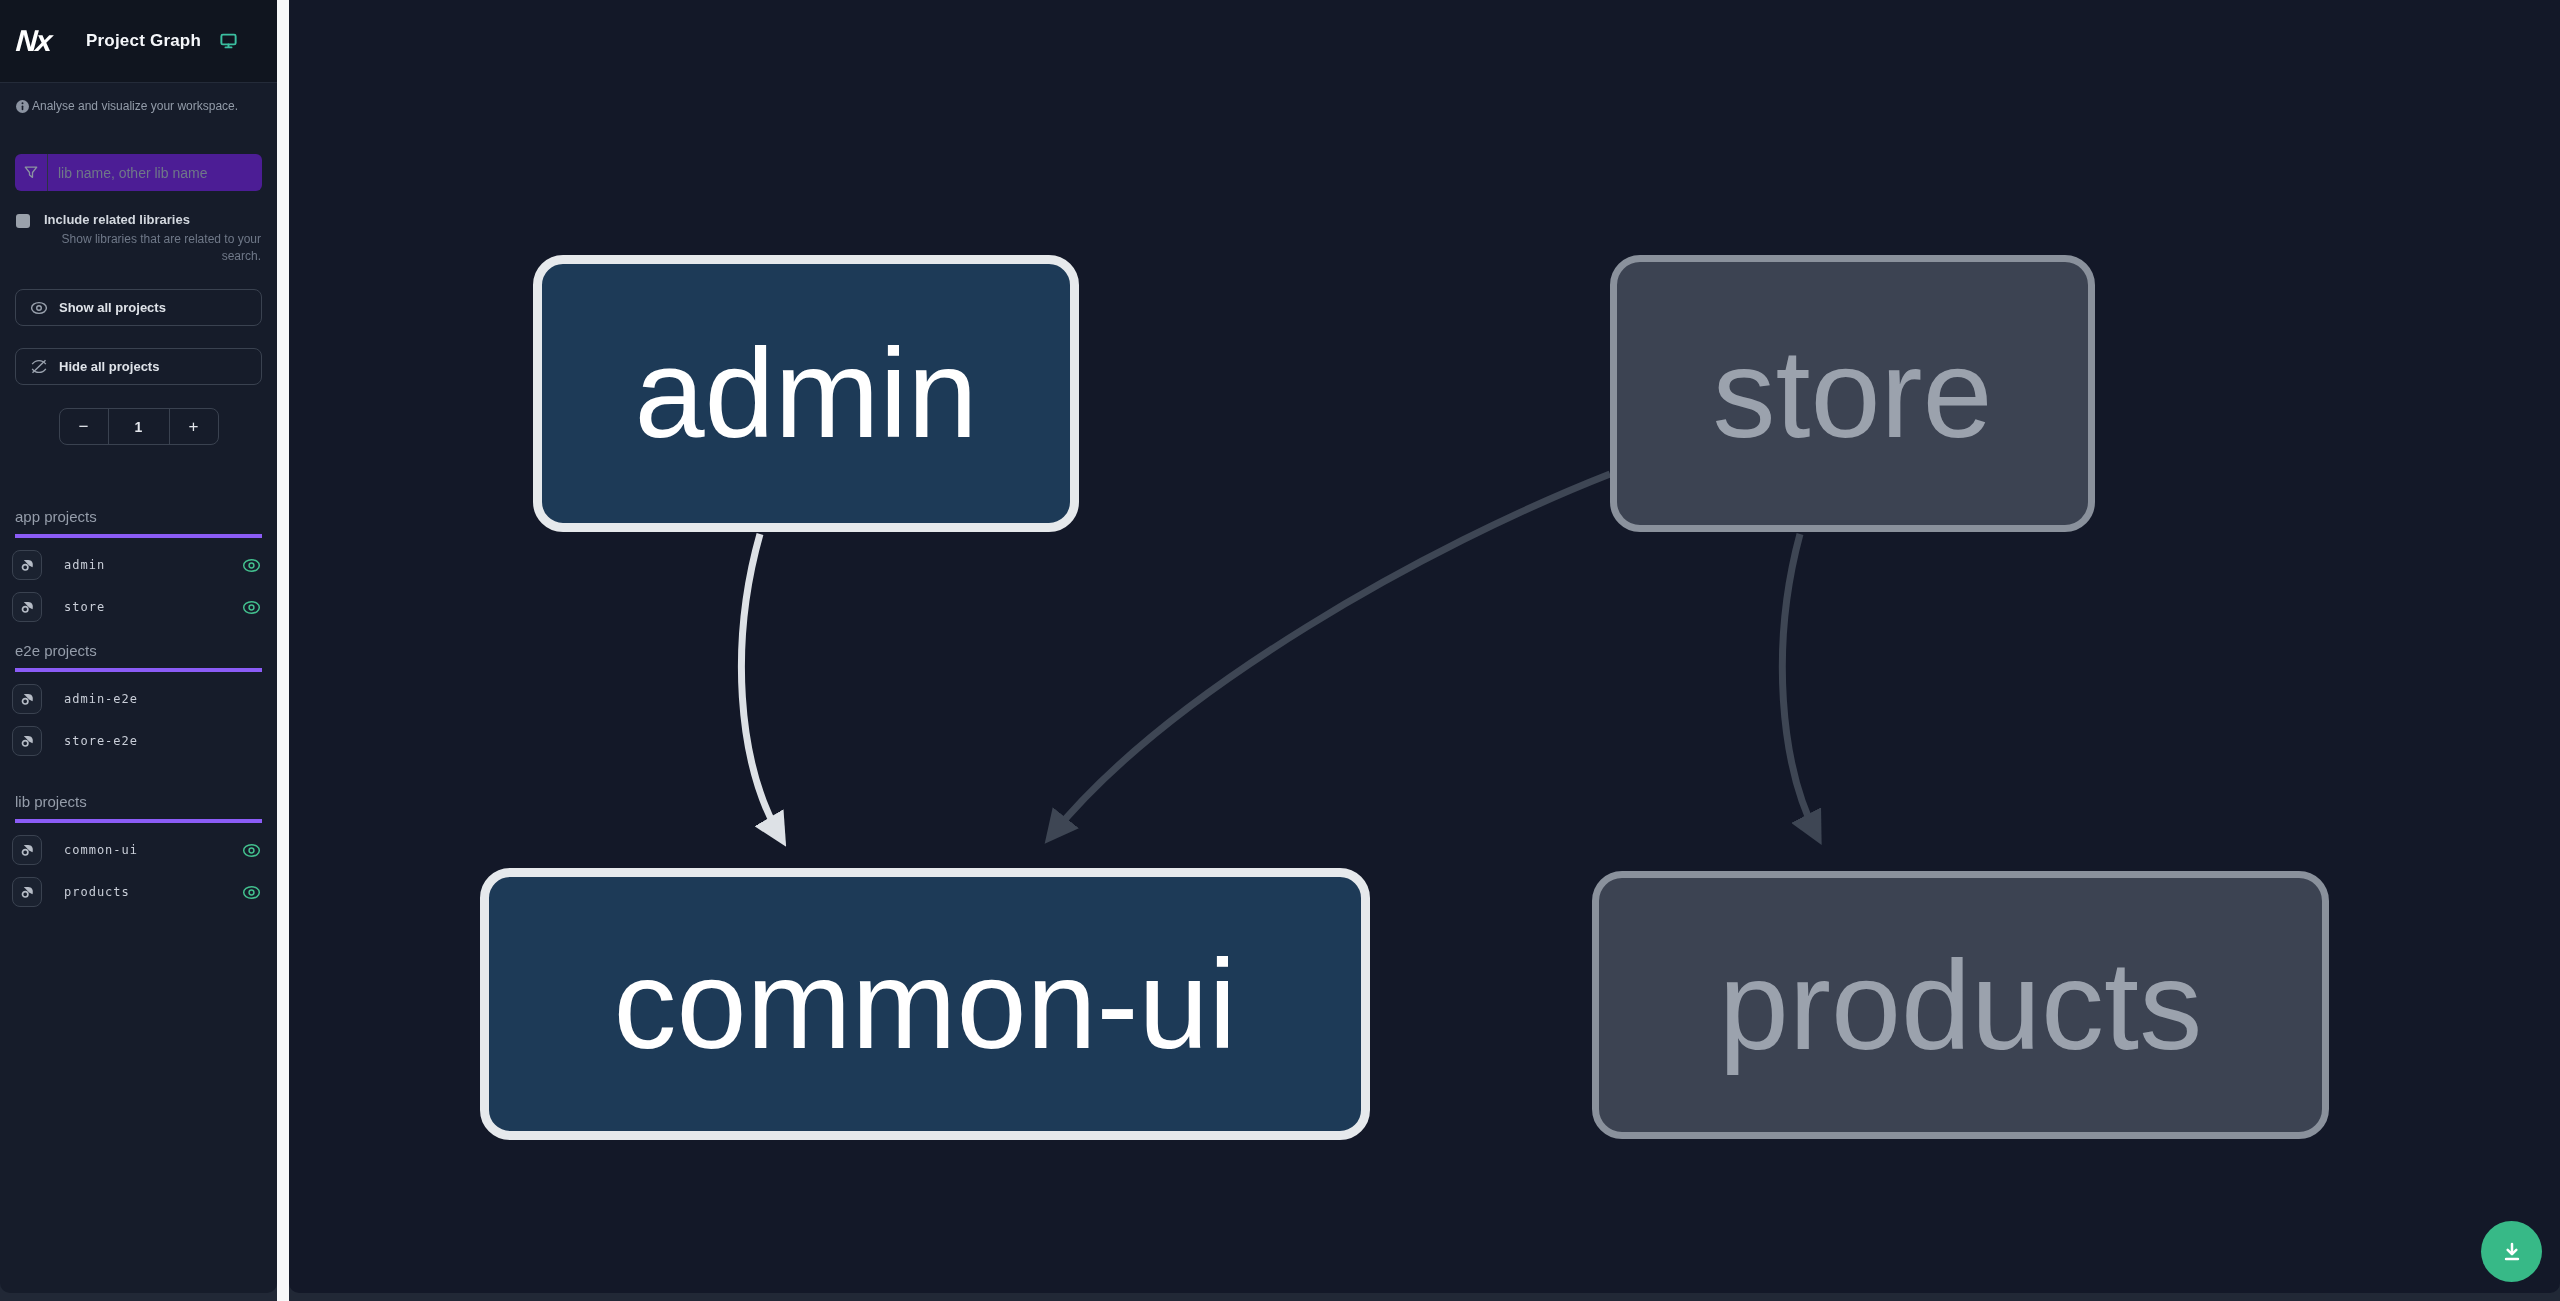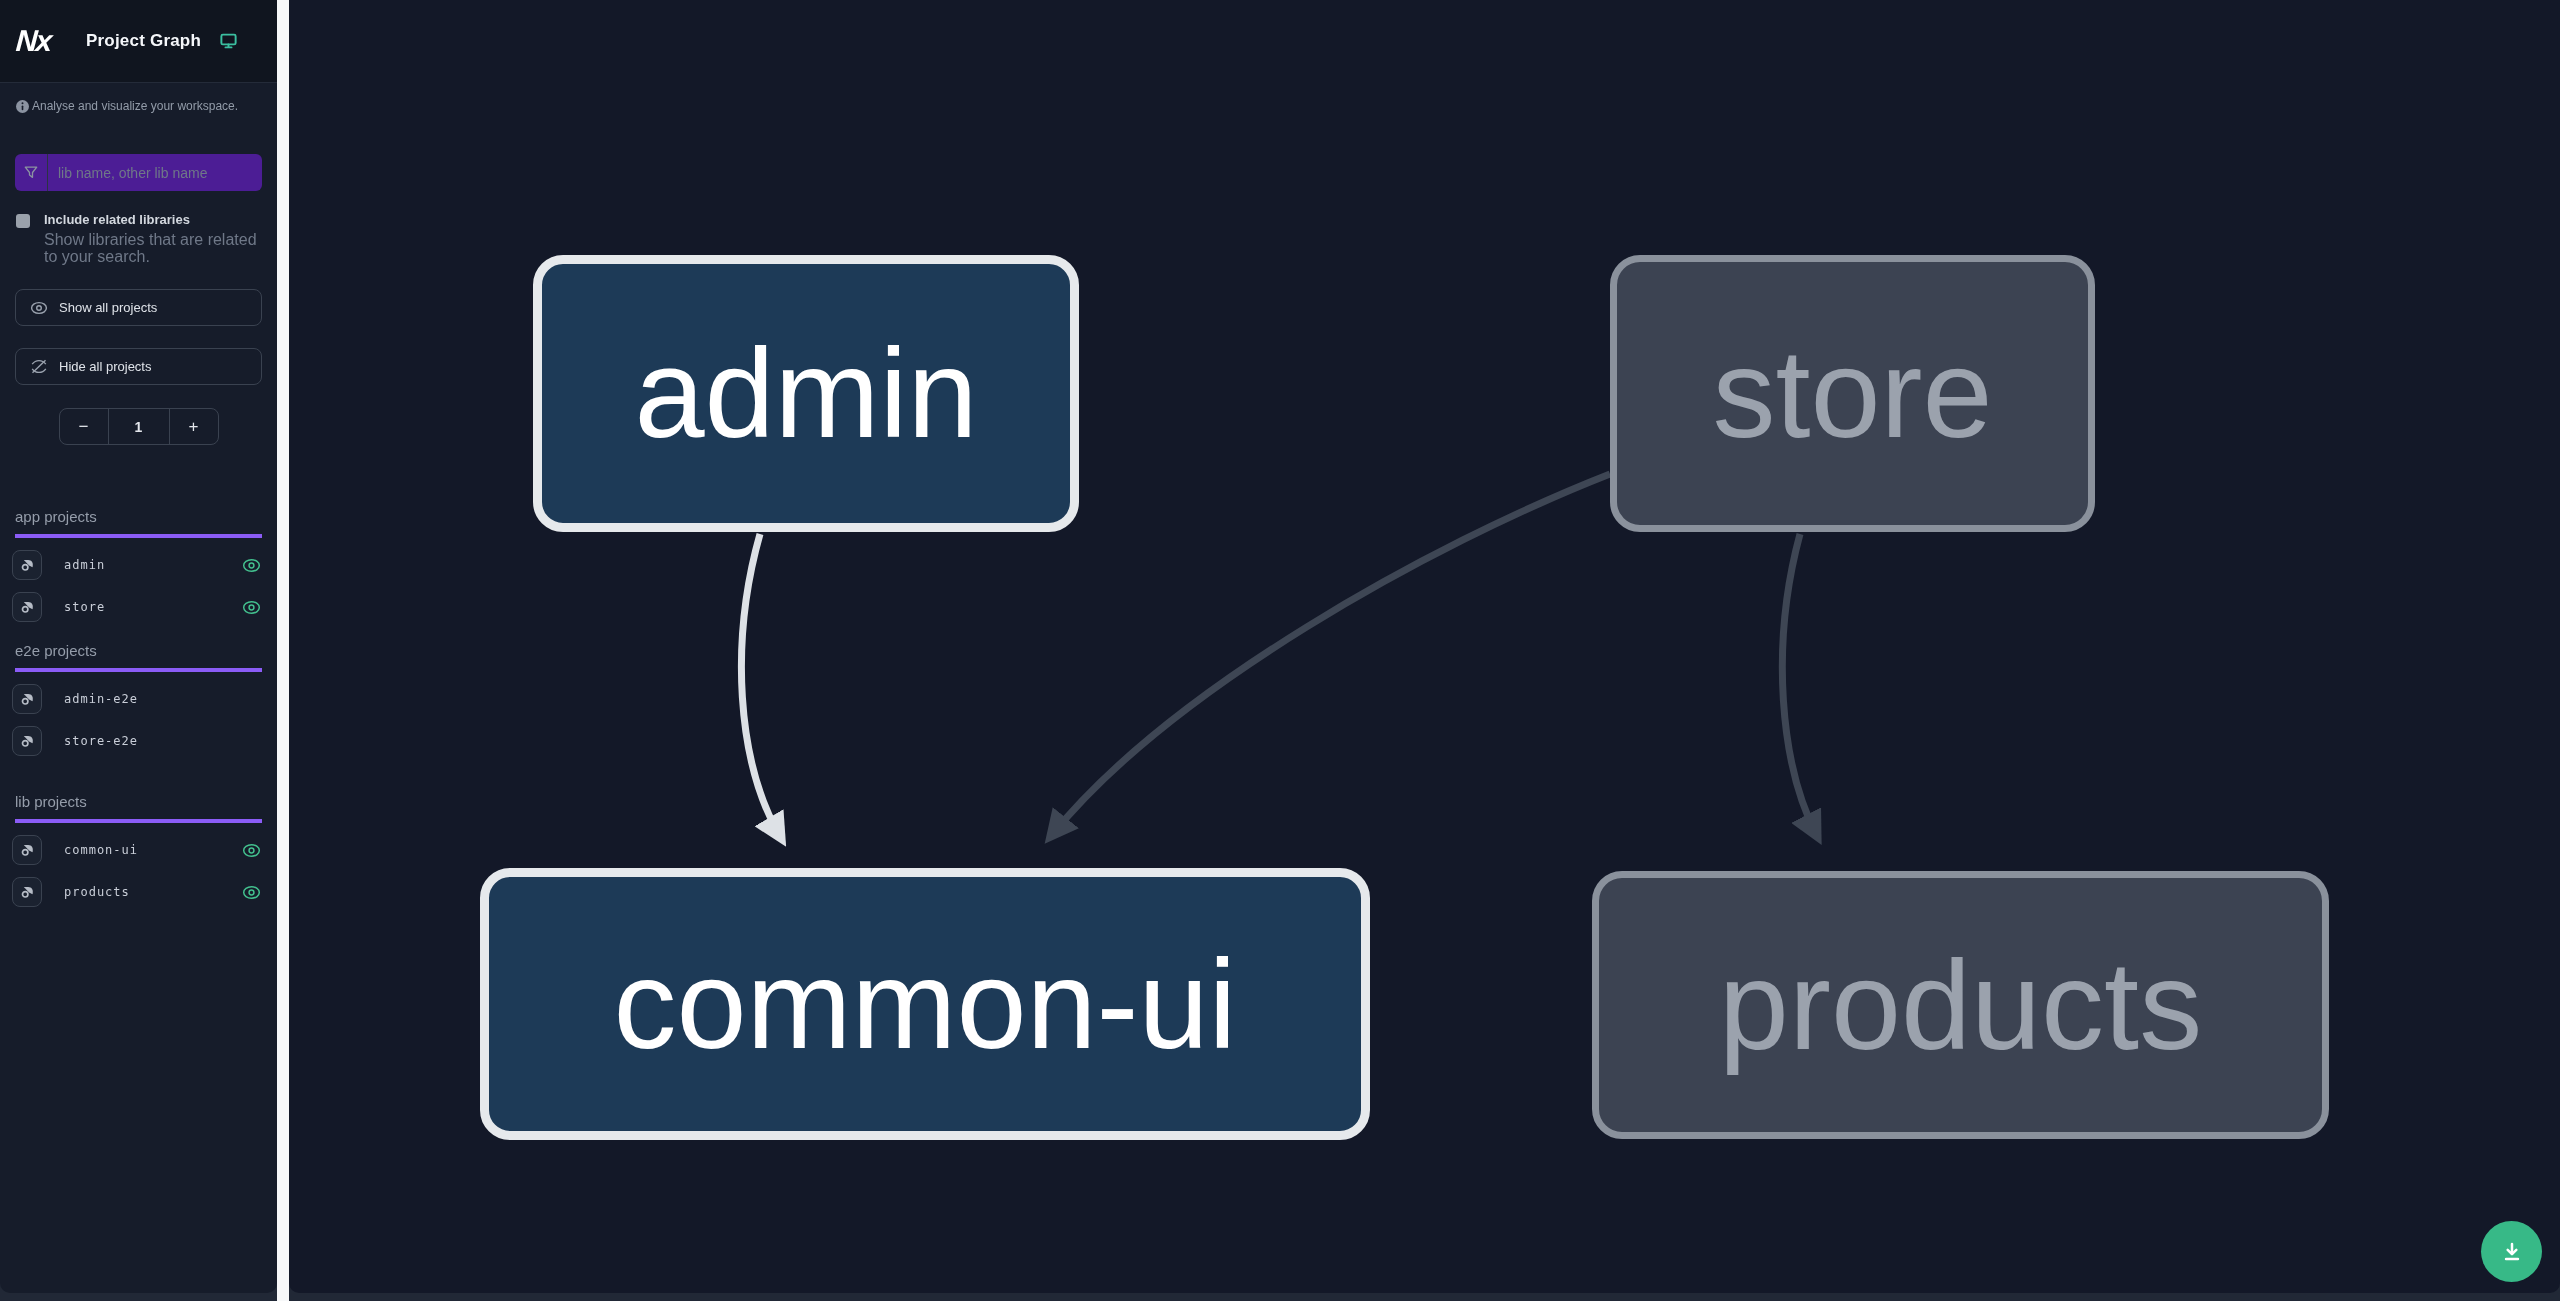--- a/index.html
+++ b/index.html
@@ -47,28 +47,28 @@
 
   .option { display:flex; gap:14px; padding:0 16px; margin-top:21px; }
   .checkbox {
     width:14px; height:14px; border-radius:3px; flex:0 0 auto; margin-top:2px;
     display:flex; align-items:center; justify-content:center; cursor:pointer;
   }
   .checkbox.gray  { background:#9aa1ab; }
   .checkbox.white { background:#f3f5f7; }
   .checkbox.green { background:#47c38b; }
   .opt-label { color:#d3d8df; font-size:13px; font-weight:bold; line-height:16px; }
-  .opt-desc  { color:#6f7888; font-size:16px; line-height:17px; margin-top:3px; }
+  .opt-desc  { color:#6f7888; font-size:12px; line-height:17px; margin-top:3px;text-align:right; }
   .w200 { max-width:203px; } .w215 { max-width:218px; } .w212 { max-width:214px; }
 
   .sb-btn {
     margin:22px 15px 0; height:37px; width:247px; border:1px solid #3a4250;
     border-radius:8px; background:transparent; display:flex; align-items:center;
     gap:11px; padding:0 14px; cursor:pointer;
-    color:#dfe3e9; font-size:13px; font-weight:normal;
+    color:#dfe3e9; font-size:13px; font-weight:bold;
     font-family:"Liberation Sans", sans-serif;
   }
   .sb-btn:first-of-type { margin-top:24px; }
 
   .stepper {
     margin:23px auto 0; width:160px; height:37px; display:flex;
     border:1px solid #3a4250; border-radius:8px; overflow:hidden;
   }
   .stepper > * {
     display:flex; align-items:center; justify-content:center;

